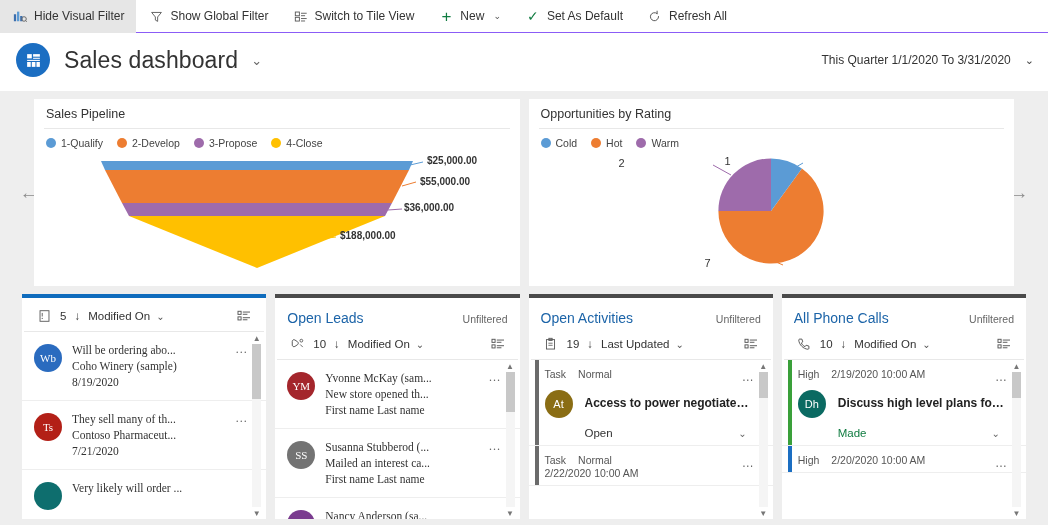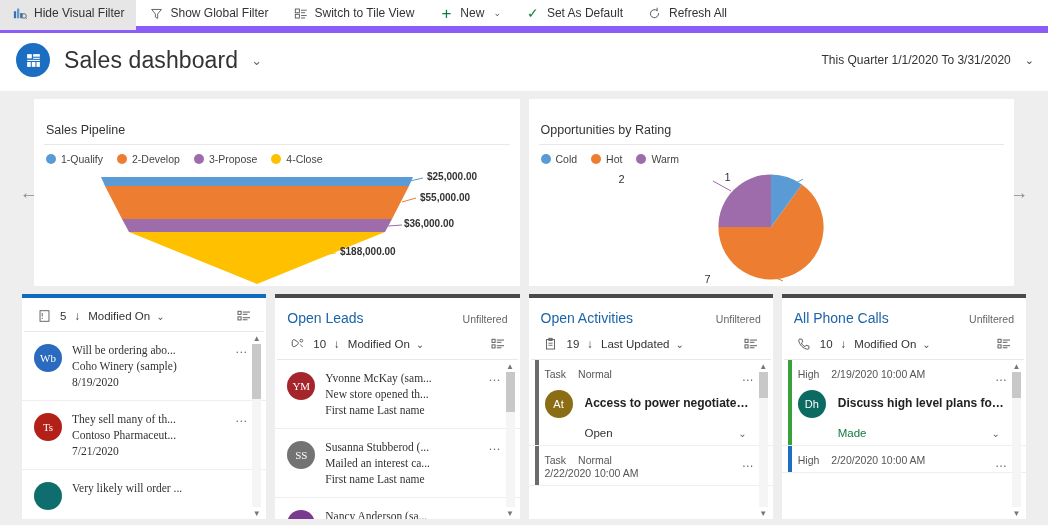--- a/index.html
+++ b/index.html
@@ -9,21 +9,21 @@
     font-family: "Liberation Sans", sans-serif;
     overflow: hidden;
     color: #333333;
   }
 
   
   .cmdbar {
     height: 33px;
     display: flex;
     align-items: center;
-    border-bottom: 7px solid #8b5cf6;
+    border-bottom: 1px solid #8b5cf6;
     background: #ffffff;
     font-size: 12px;
     color: #333;
   }
   .cmd {
     display: flex; align-items: center; gap: 6px;
     height: 33px; padding: 0 12px;
     cursor: default; white-space: nowrap;
   }
   .cmd.active { background: #e6e6e6; }
@@ -67,21 +67,21 @@
   }
 
   
   .chartrow {
     display: flex; gap: 9px;
     margin: 0 26px 0 26px;
     height: 187px;
   }
   .chartcard {
     background: #fff; flex: 1;
-    padding: 20px 10px 0 10px;
+    padding: 4px 10px 0 10px;
     position: relative;
     overflow: hidden;
   }
   .chart-title {
     font-size: 12.5px; color: #333; padding: 4px 2px 7px 2px;
     border-bottom: 1px solid #e8e8e8;
   }
   .legend {
     display: flex; align-items: center; gap: 14px;
     padding: 8px 2px 4px 2px;

